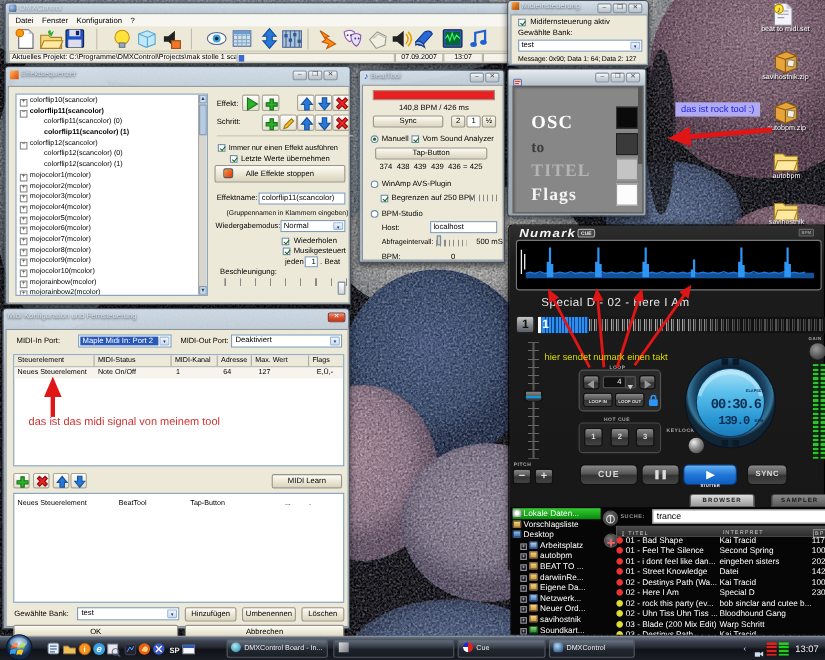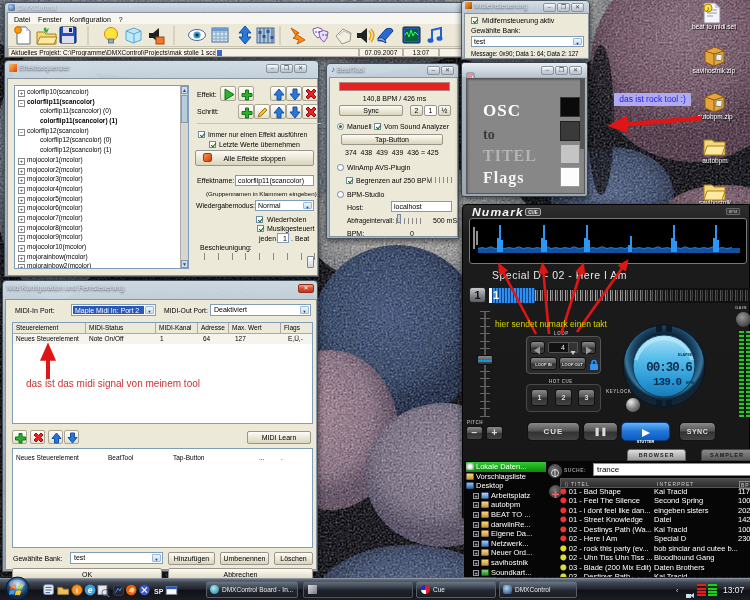--- a/index.html
+++ b/index.html
@@ -614,21 +614,21 @@
     </div>
     <div id="nklist" class="abs" style="left:96px;top:26px;width:191px;height:91px;overflow:hidden;font-size:7.5px;color:#fff;line-height:9.45px;white-space:nowrap">
       <div><span style="color:#e33">⬤</span> 01 - Bad Shape<span class="c2">Kai Tracid</span><span class="c3">117</span></div>
       <div><span style="color:#e33">⬤</span> 01 - Feel The Silence<span class="c2">Second Spring</span><span class="c3">100</span></div>
       <div><span style="color:#e33">⬤</span> 01 - i dont feel like dan...<span class="c2">eingeben sisters</span><span class="c3">202</span></div>
       <div><span style="color:#e33">⬤</span> 01 - Street Knowledge<span class="c2">Datei</span><span class="c3">142</span></div>
       <div><span style="color:#e33">⬤</span> 02 - Destinys Path (Wa...<span class="c2">Kai Tracid</span><span class="c3">100</span></div>
       <div><span style="color:#e33">⬤</span> 02 - Here I Am<span class="c2">Special D</span><span class="c3">230</span></div>
       <div><span style="color:#dd3">⬤</span> 02 - rock this party (ev...<span class="c2">bob sinclar and cutee b...</span></div>
       <div><span style="color:#dd3">⬤</span> 02 - Uhn Tiss Uhn Tiss ...<span class="c2">Bloodhound Gang</span></div>
-      <div><span style="color:#dd3">⬤</span> 03 - Blade (200 Mix Edit)<span class="c2">Daten Brothers</span></div>
+      <div><span style="color:#dd3">⬤</span> 03 - Blade (200 Mix Edit)<span class="c2">Warp Schritt</span></div>
       <div><span style="color:#dd3">⬤</span> 03 - Destinys Path<span class="c2">Kai Tracid</span></div>
 
     </div>
   </div>
 </div>
 <div id="midicfg" class="win frame" style="left:2px;top:280px;width:316px;height:292px">
   <div class="abs" style="left:4px;top:3px;font-size:7px;color:#d8e2ea;text-shadow:0 1px 2px #334">Midi Konfiguration und Fernsteuerung</div>
   <div class="tb" style="left:295px;top:3px">
         <div class="tbtn red" style="width:16px">✕</div>
       </div>

